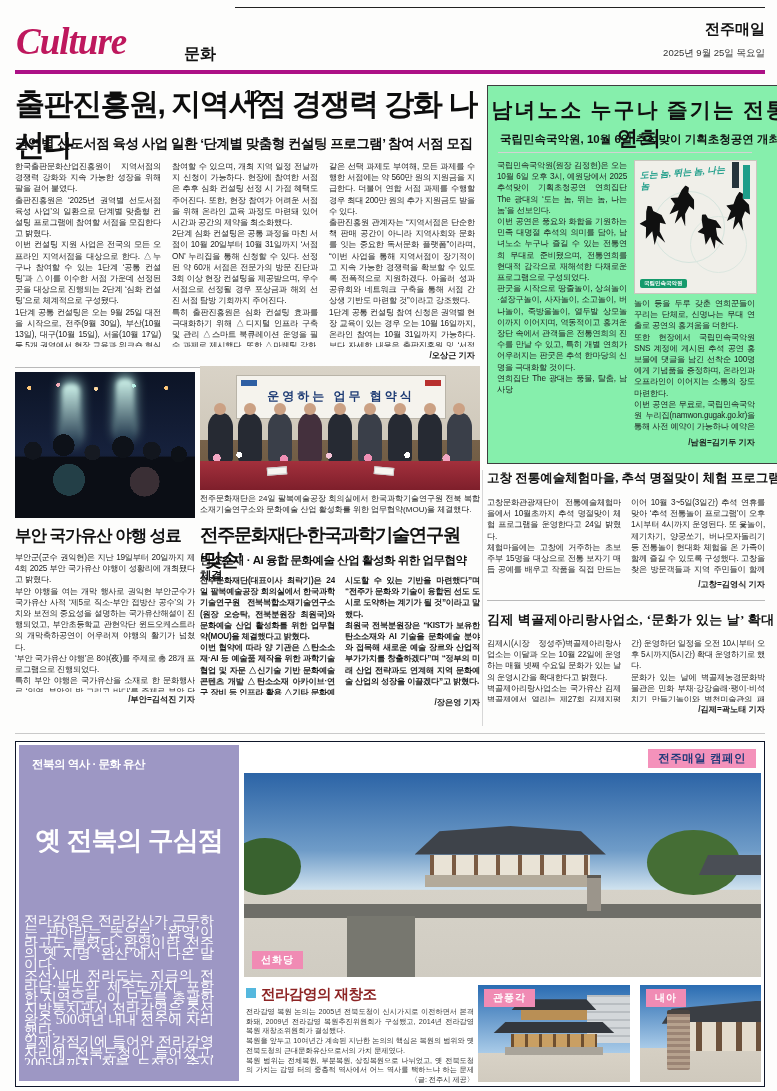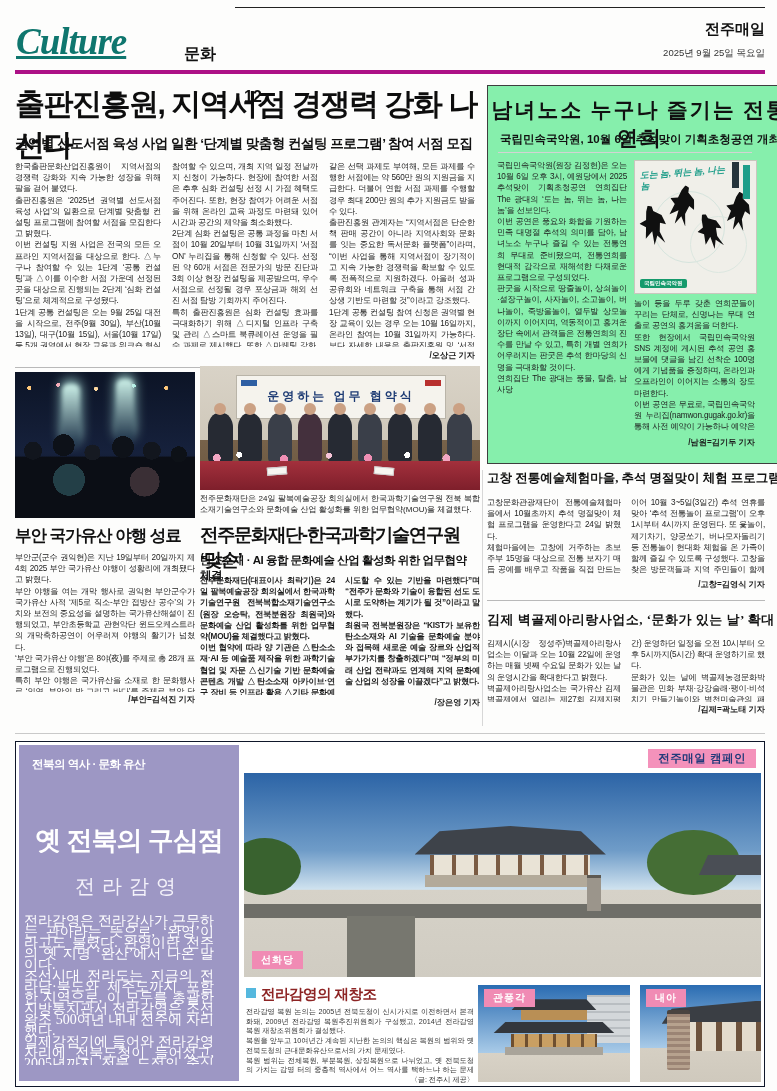--- a/index.html
+++ b/index.html
@@ -7,21 +7,21 @@
         font-family:"Liberation Sans",sans-serif;color:#111;}
   .abs{position:absolute;}
   .jt{text-align:justify;white-space:pre-line;overflow:hidden;}
   .body-s{font-size:8.2px;line-height:11.2px;color:#1c1c1c;letter-spacing:-0.2px;}
   .byline{font-size:8.2px;color:#1c1c1c;text-align:right;font-weight:bold;}
   .rule{background:#b9b9b9;height:1px;}
   .tag{background:#f08bb4;color:#fff;font-weight:bold;font-size:10px;padding:2px 9px;letter-spacing:1px;}
 
   
   .top-rule{left:235px;top:7px;width:530px;height:1px;background:#222;}
-  .logo{left:16px;top:20px;font:italic bold 37px "Liberation Serif",serif;color:#0f766e;letter-spacing:-1px;text-decoration:underline;}
+  .logo{left:16px;top:20px;font:italic bold 37px "Liberation Serif",serif;color:#be185d;letter-spacing:-1px;}
   .sec-ko{left:184px;top:44px;font-weight:bold;font-size:16px;}
   .pagenum{left:244px;top:44px;font-weight:bold;font-size:16px;margin-top:44px;}
   .masthead{left:560px;top:20px;width:205px;text-align:right;font-weight:bold;font-size:15px;}
   .hdate{left:560px;top:47px;width:205px;text-align:right;font-size:9.5px;color:#333;}
   .accent-rule{left:15px;top:70px;width:750px;height:4px;background:#ac1186;}
 
   
   .lead-h{left:15px;top:84px;width:462px;font-size:30px;font-weight:bold;letter-spacing:-1.5px;color:#0d0d0d;}
   .lead-sub{left:15px;top:135px;width:462px;font-size:13.5px;font-weight:bold;letter-spacing:-0.5px;}
   .lead-body{left:15px;top:161px;width:460px;height:186px;display:flex;gap:11px;}
@@ -299,21 +299,20 @@
 최원국 전북분원장은 “KIST가 보유한 탄소소재와 AI 기술을 문화예술 분야와 접목해 새로운 예술 장르와 산업적 부가가치를 창출하겠다”며 “정부의 미래 산업 전략과도 연계해 지역 문화예술 산업의 성장을 이끌겠다”고 밝혔다.</div>
   </div>
   <div class="abs byline jj-by">/장은영 기자</div>
 
   <div class="abs rule full-rule"></div>
 
   <div class="abs her-box">
     <div class="her-panel">
       <div class="her-kicker">전북의 역사 · 문화 유산</div>
       <div class="her-title">옛 전북의 구심점</div>
-      <div class="her-subtitle">전라감영</div>
       <div class="her-intro">전라감영은 전라감사가 근무하는 관아라는 뜻으로, ‘완영’이라고도 불렸다. 완영이란 전주의 옛 지명 ‘완산’에서 나온 말이다.
 조선시대 전라도는 지금의 전라남·북도와 제주도까지 포함한 지역으로, 이 모두를 총괄한 지방통치관서 전라감영은 조선왕조 500여년 내내 전주에 자리했다.
 일제강점기에 들어와 전라감영 자리에 전북도청이 들어섰고, 2005년까지 전북 도정의 중심이 되었다.
 전북도청은 행정만이 아니라 전북의 역사와 문화를 끌어온 전북의 구심점이자 견인차였다.</div>
     </div>
     <div class="camp-tag">전주매일 캠페인</div>
 
     <div class="her-main-photo">
       <div class="mp-tree-l"></div>
       <div class="mp-tree-r"></div>

